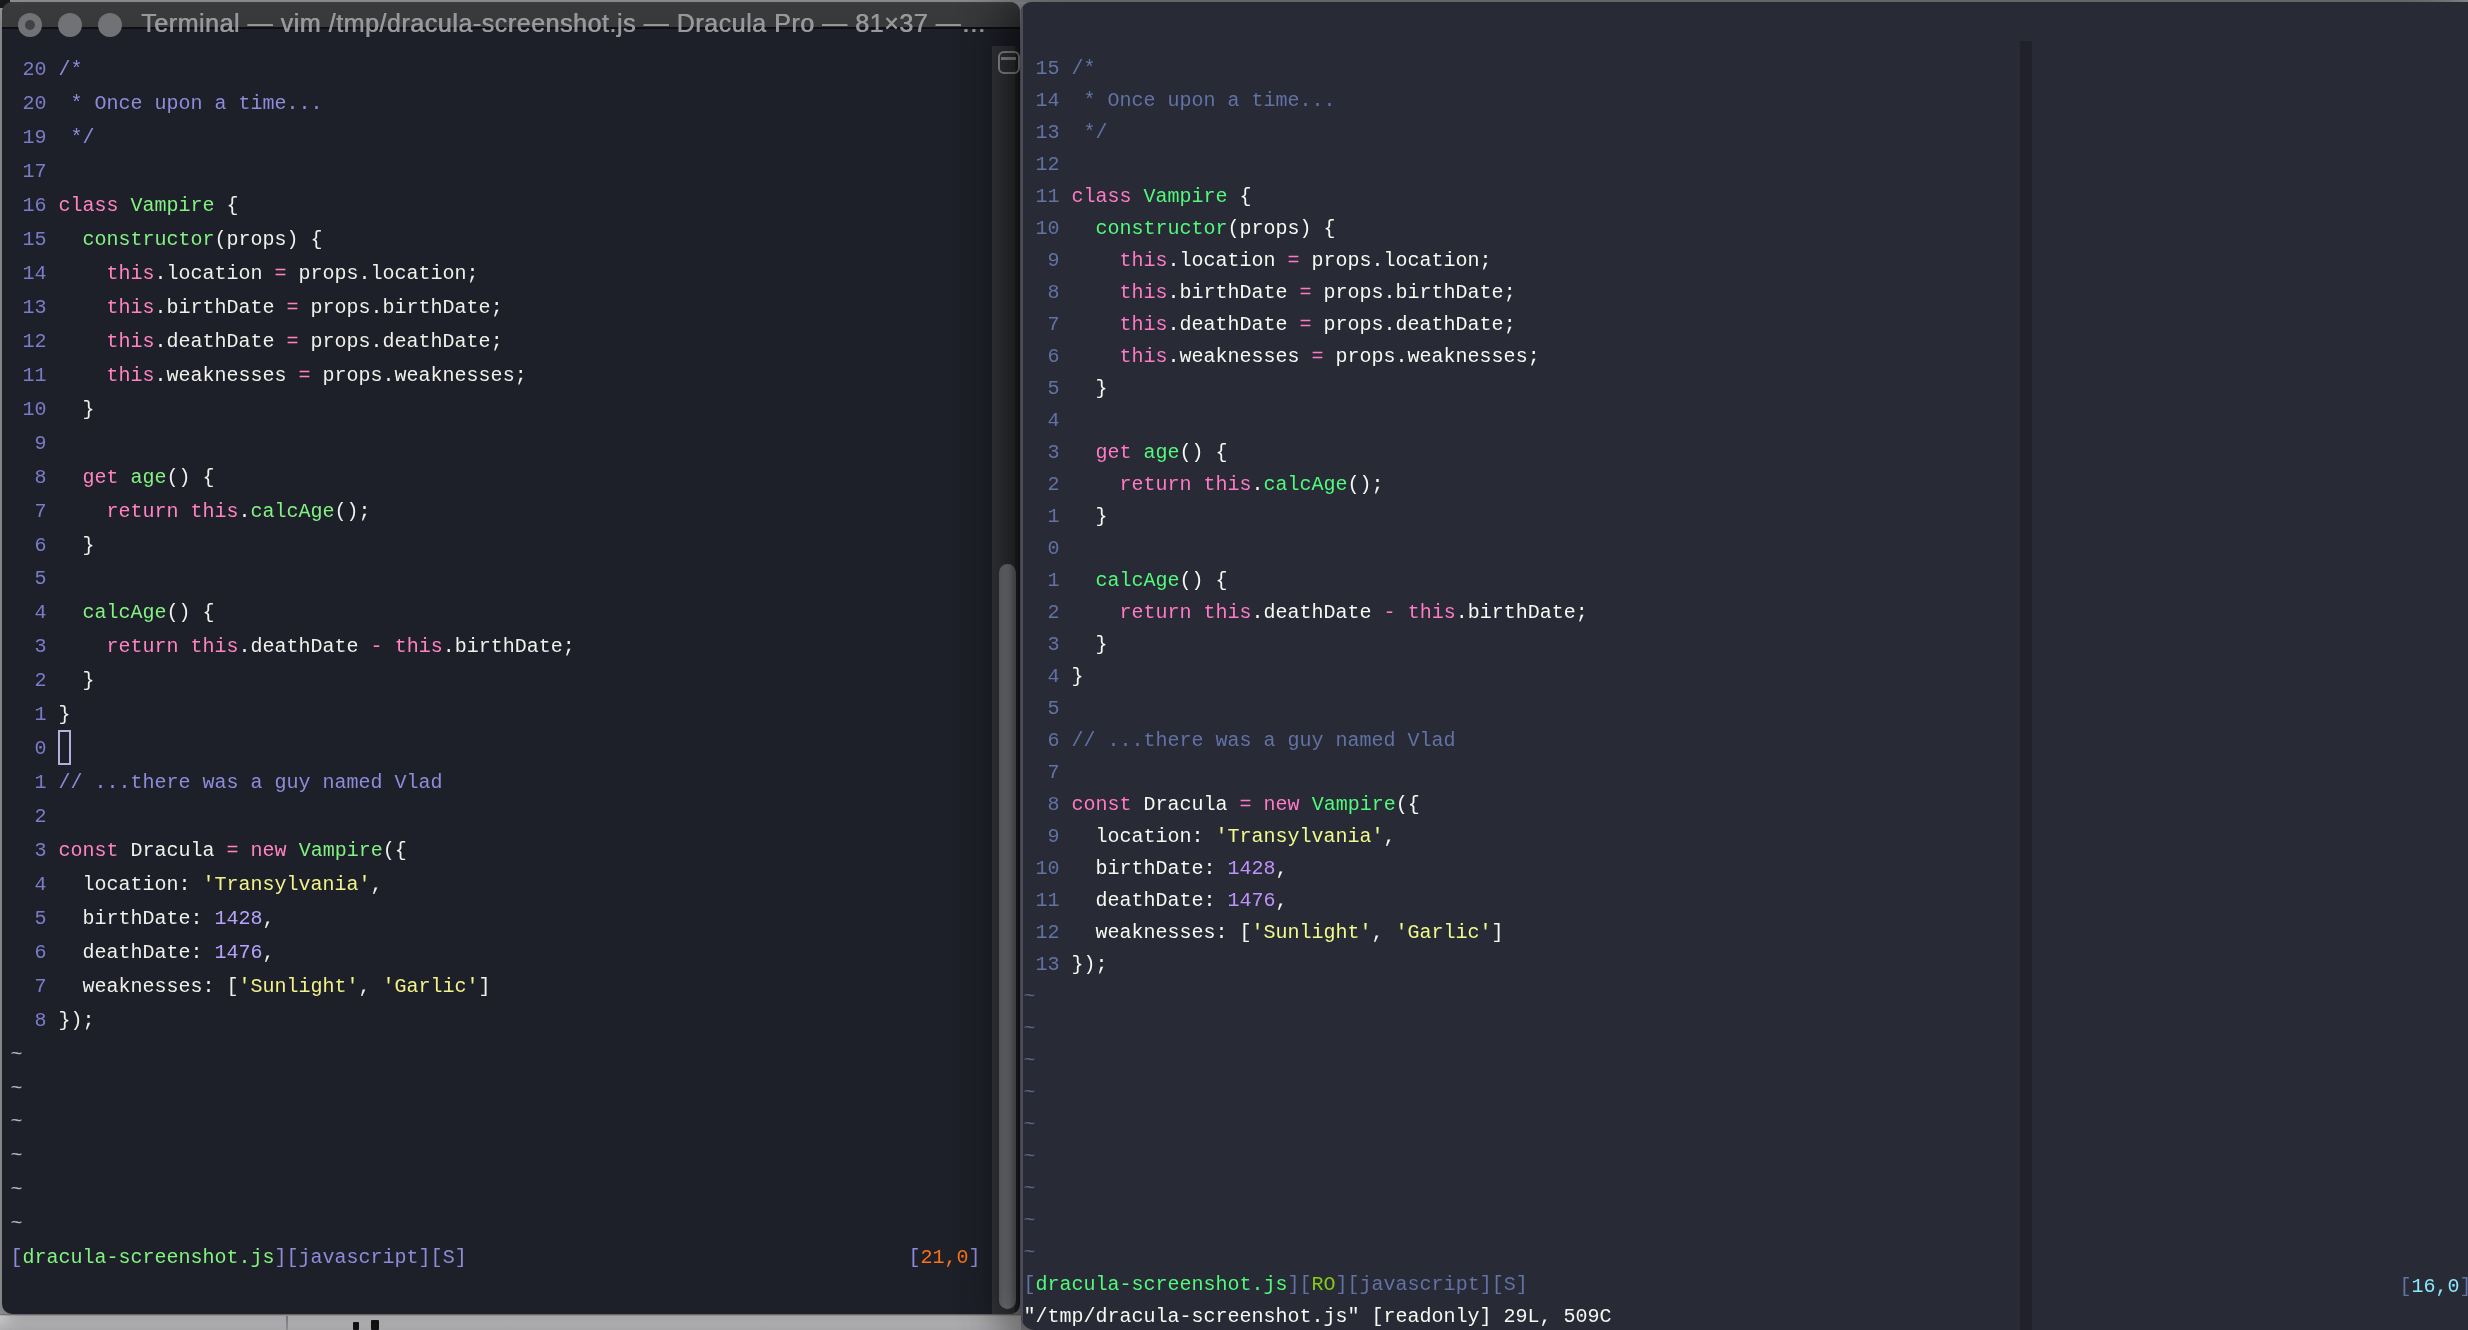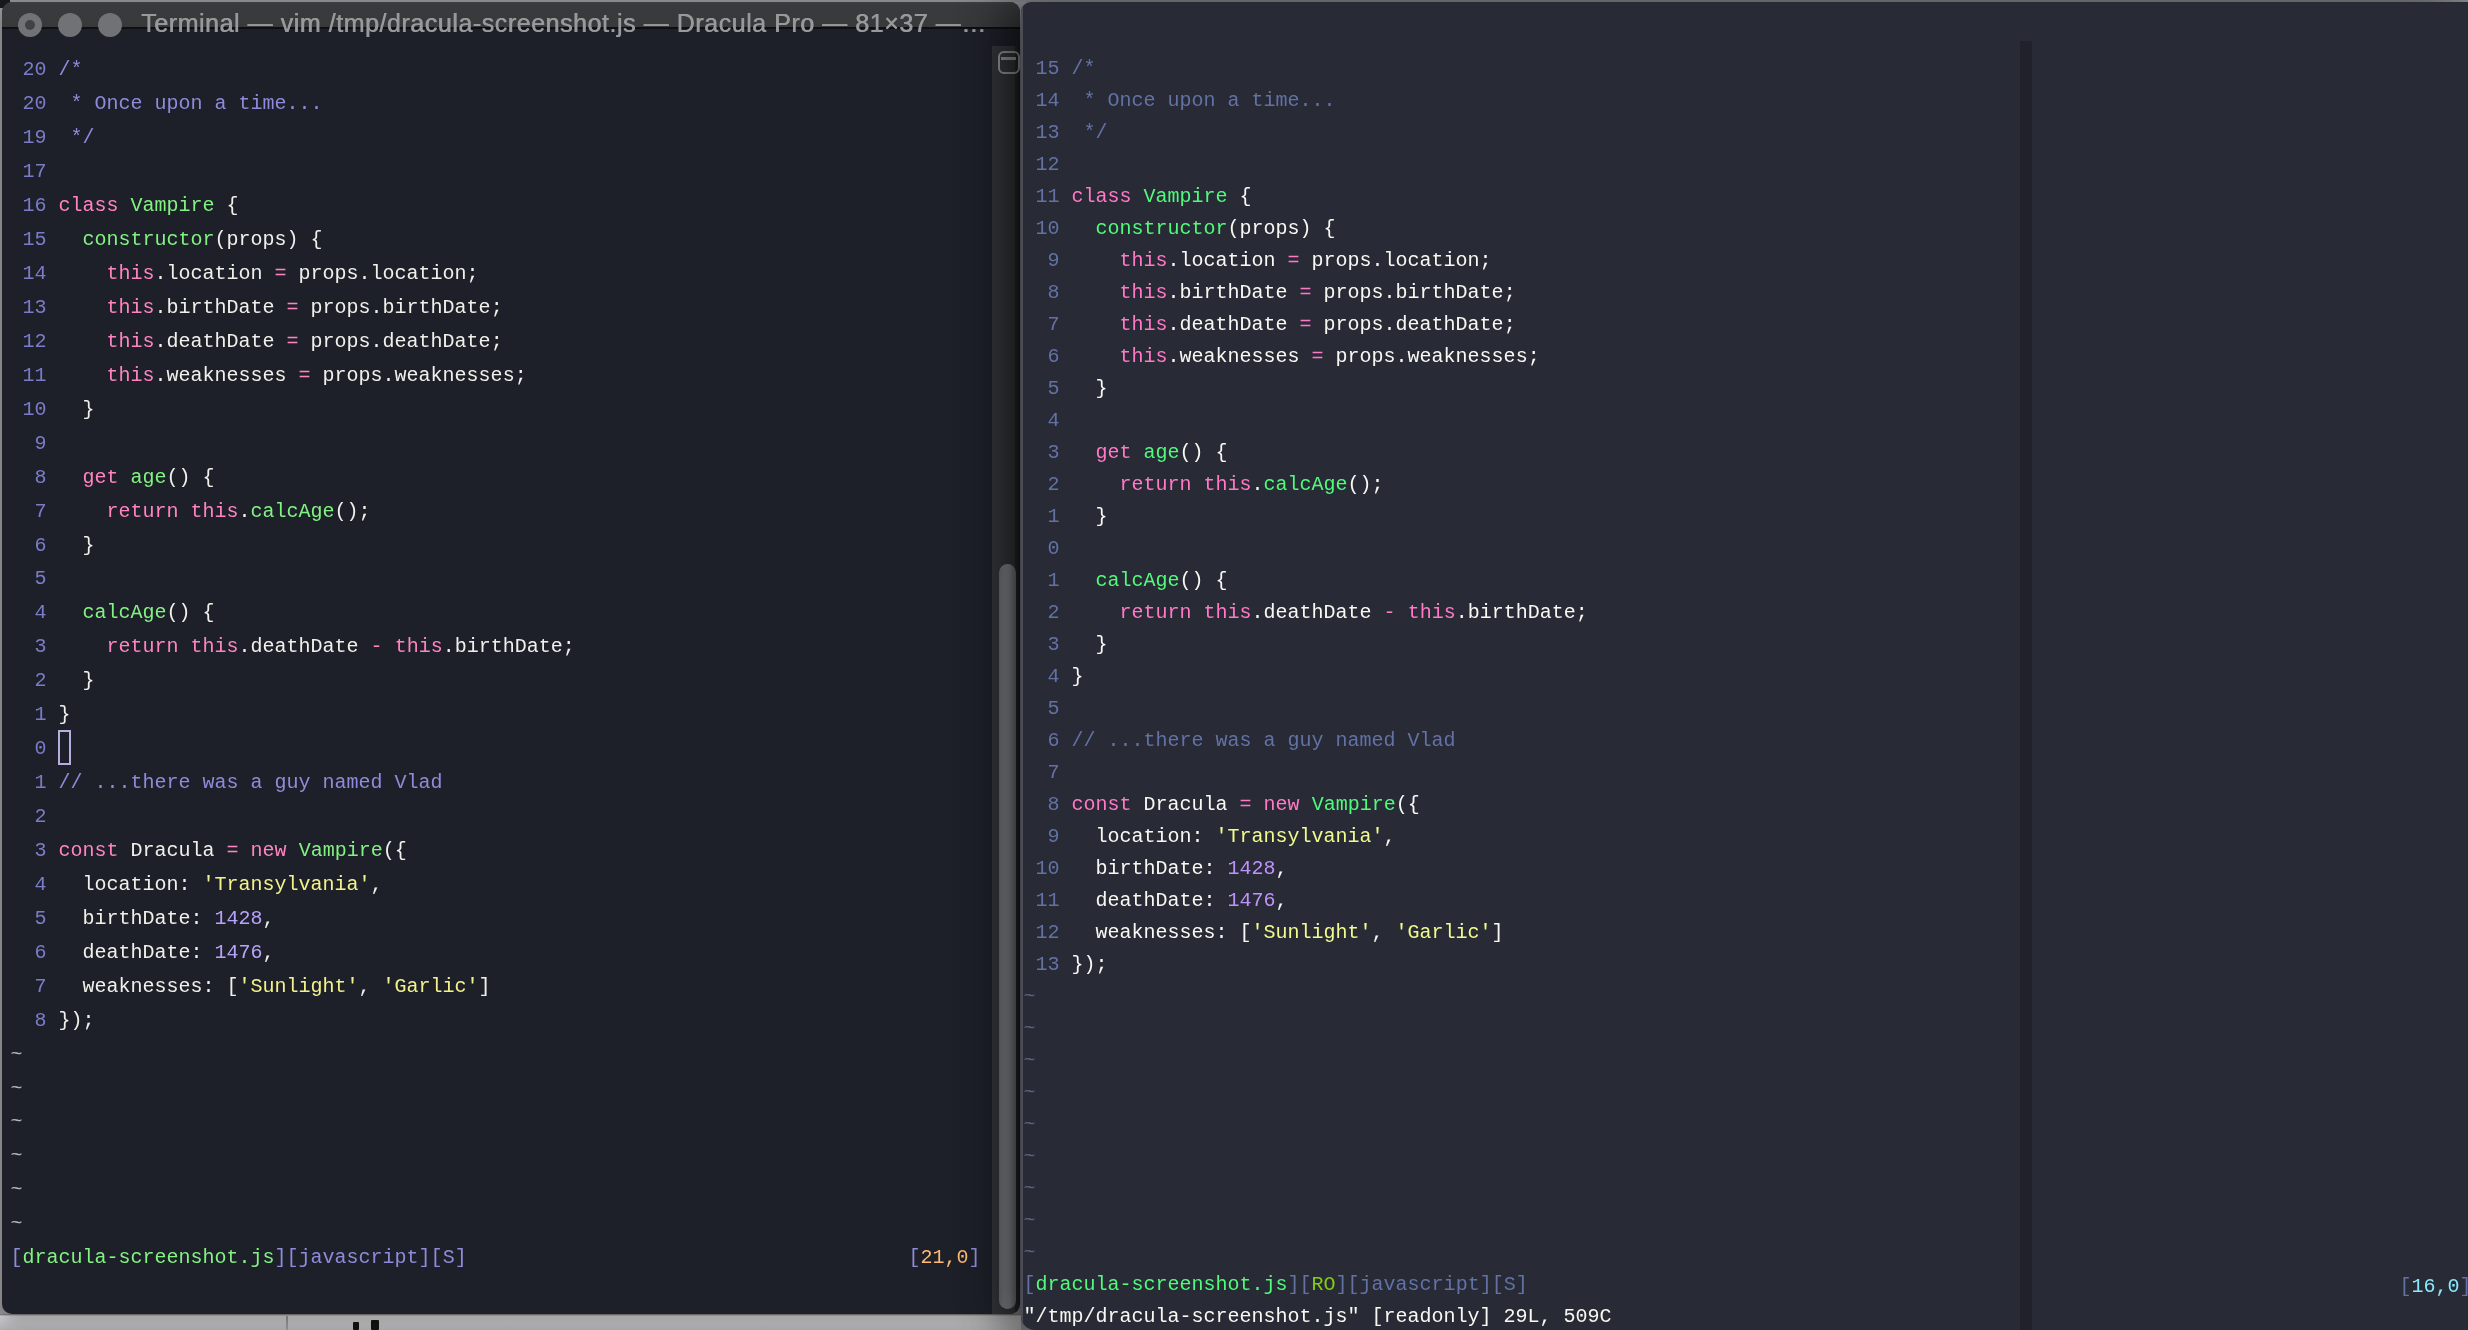--- a/index.html
+++ b/index.html
@@ -29,21 +29,21 @@
 #tpre{position:absolute;left:8.5px;top:51.4px;margin:0;font:20px/33.94px "Liberation Mono",monospace;white-space:pre;color:#f0f0ea;}
 #tstatus-r{position:absolute;left:906.5px;top:1239.3px;font:20px/34px "Liberation Mono",monospace;white-space:pre;}
 #cursor{position:absolute;left:55.8px;top:727.5px;width:13px;height:35px;border:2.5px solid #b5afdf;}
 
 .ln{color:#7a7cc9;} 
 .cm{color:#8e8bdb;}
 .pk{color:#ff83c2;}
 .gr{color:#82f282;}
 .yl{color:#f2f28a;}
 .pu{color:#b6a3fb;}
-.cy{color:#fdba74;}
+.cy{color:#f97316;}
 .ti{color:#b2b5bc;} 
 
 #mvim{position:absolute;left:1021px;top:2px;width:1447px;height:1328px;
  border-radius:10px 0 0 14px;background:#282a36;overflow:hidden;
  box-shadow:-18px 0 46px rgba(0,0,0,.42),0 16px 50px rgba(0,0,0,.5);}
 #mvimedge{position:absolute;left:0;top:0;width:1.5px;height:100%;background:#4a4c58;}
 #vbar{position:absolute;left:0;top:0;width:100%;height:39px;
  background:linear-gradient(#434446 0px,#3c3d3f 4px,#3a3b3d 39px);
  border-bottom:2px solid #101114;}
 .vlt{position:absolute;top:8.5px;width:23px;height:23px;border-radius:50%;}

